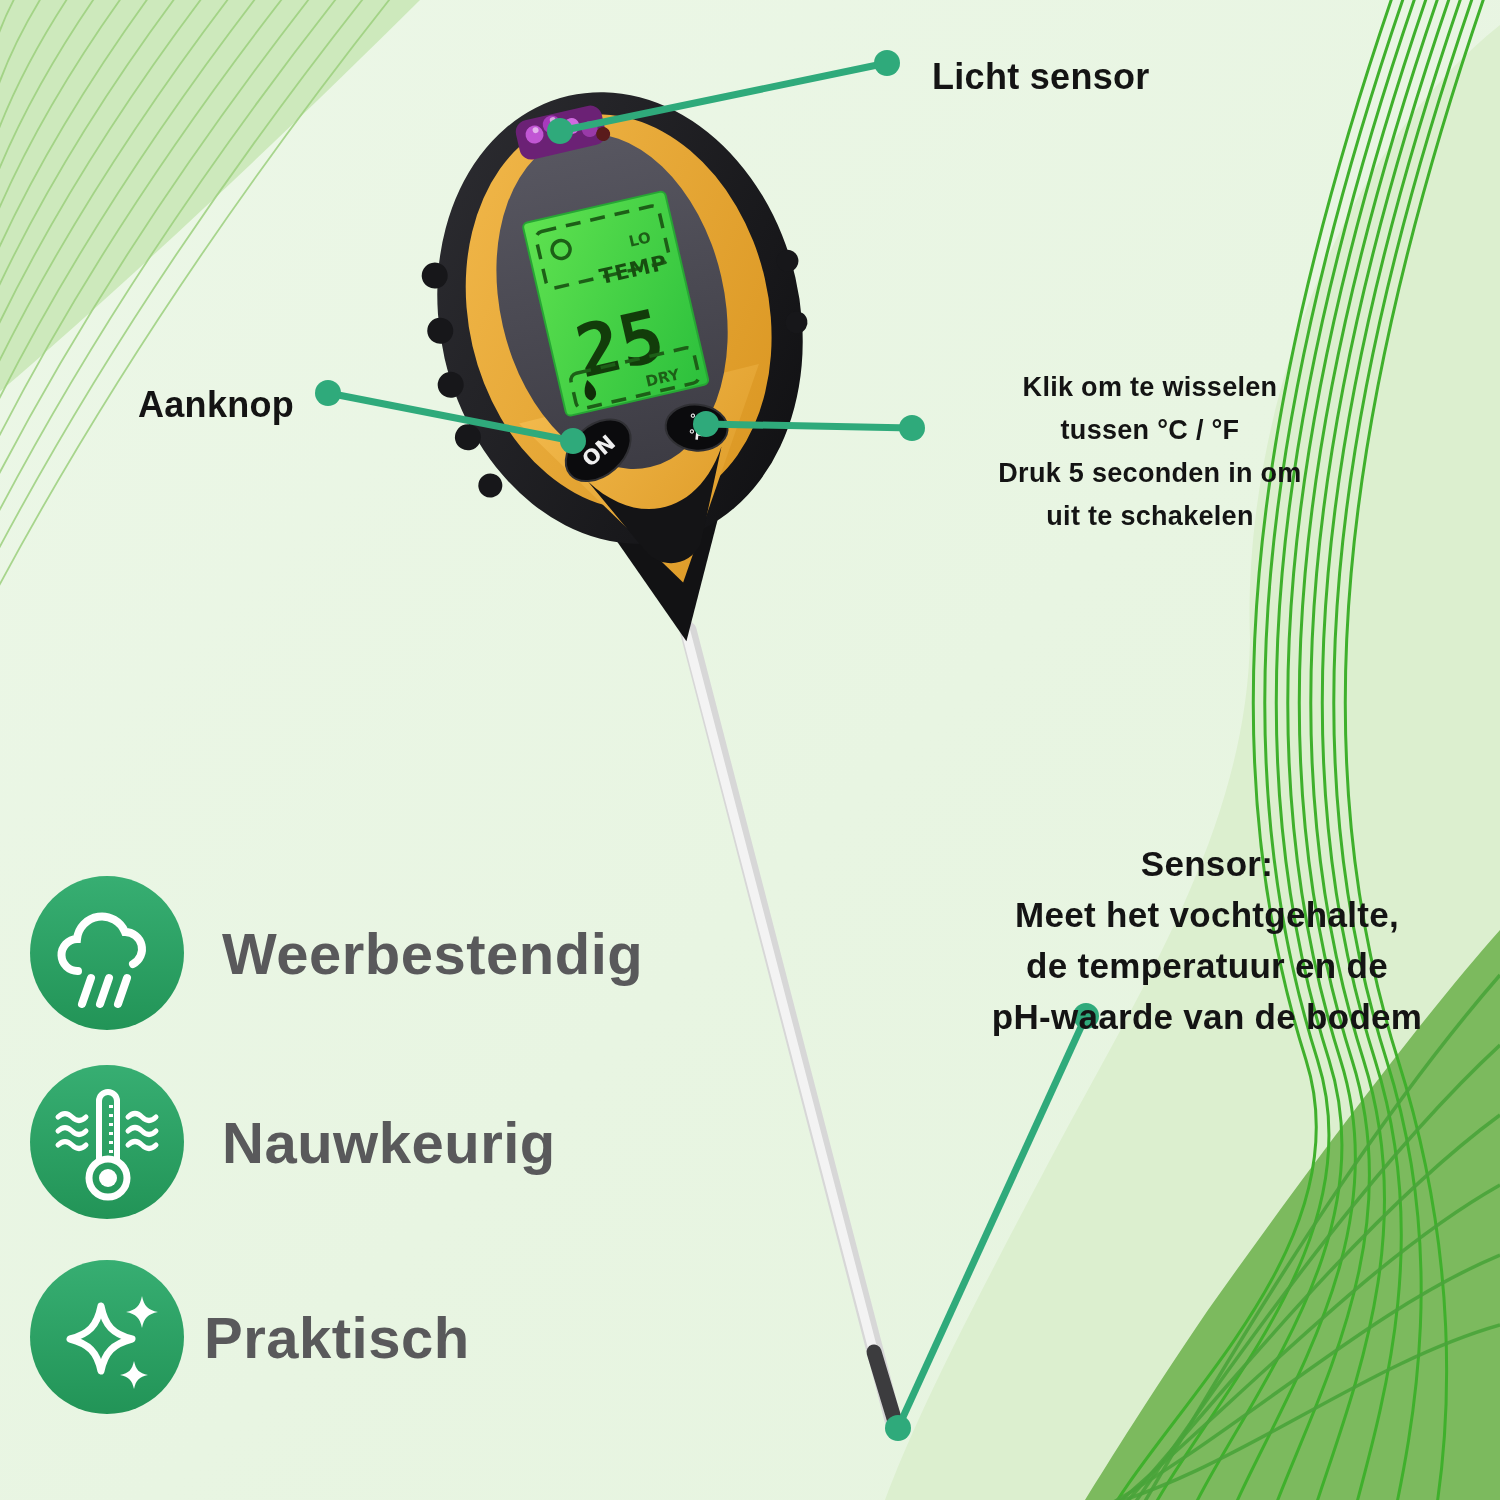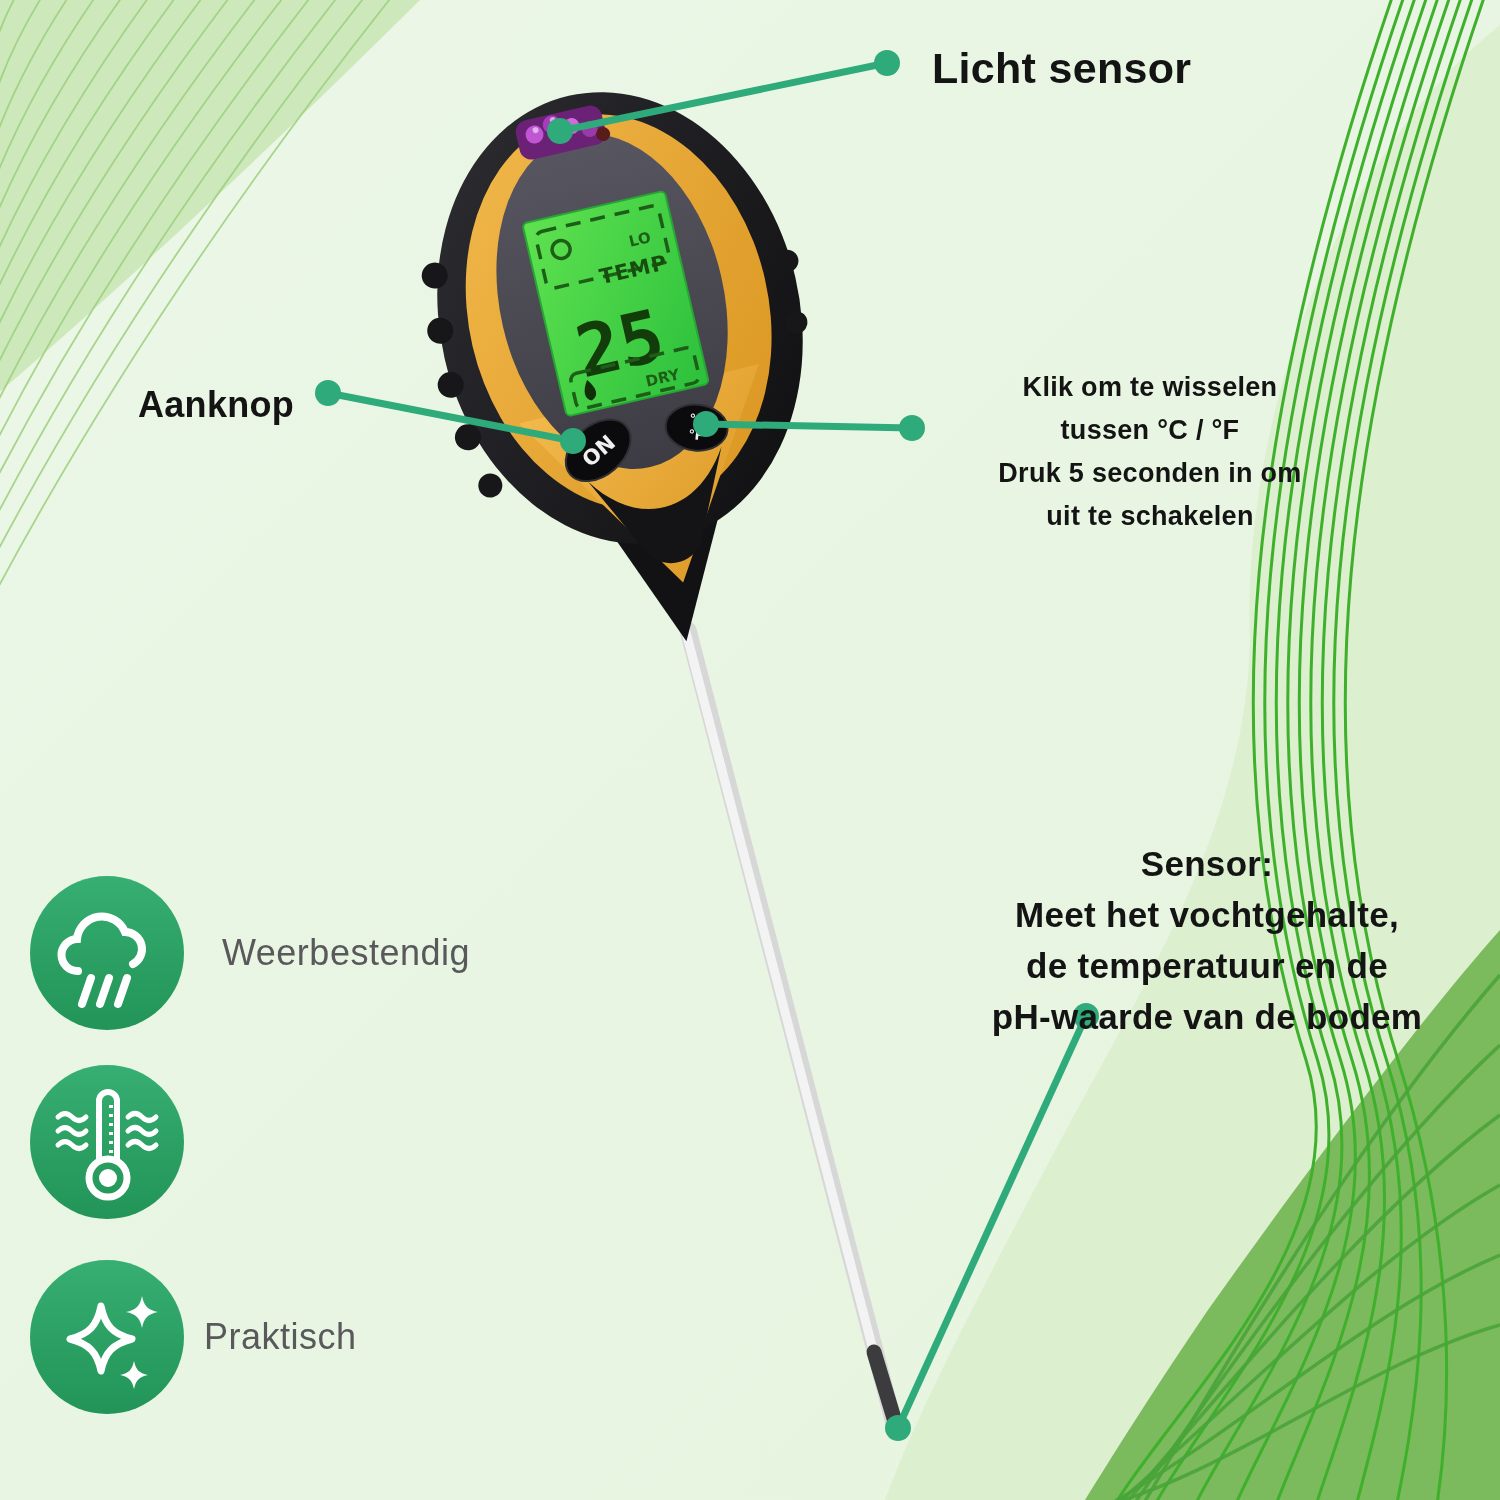--- a/index.html
+++ b/index.html
@@ -13,34 +13,34 @@
   svg.layer{position:absolute;left:0;top:0;width:1500px;height:1500px;}
   .annot{
     position:absolute;
     color:#141414;
     font-weight:700;
     letter-spacing:.3px;
     white-space:pre-line;
   }
   .annot.left{text-align:left;}
   .annot.center{text-align:center;}
-  #annot-light{left:932px;top:44px;width:280px;font-size:43px;}
+  #annot-light{left:932px;top:56px;width:280px;font-size:36px;}
   #annot-power{left:138px;top:384px;width:230px;font-size:36px;}
   #annot-unit{left:922px;top:366px;width:456px;font-size:27px;line-height:43px;}
   #annot-probe{left:972px;top:838px;width:470px;font-size:35px;line-height:51px;}
   .feature{
     position:absolute;left:30px;
     display:flex;align-items:center;gap:38px;
   }
   #feature-0{top:876px;}
   #feature-1{top:1065px;}
   #feature-2{top:1260px;gap:20px;}
   .feature .badge{width:154px;height:154px;flex:0 0 auto;}
   .feature .flabel{
-    font-size:36px;font-weight:400;color:#59595b;letter-spacing:.5px;
+    font-size:58px;font-weight:700;color:#59595b;letter-spacing:.5px;
   }
   svg text{font-family:"DejaVu Sans","Liberation Sans",sans-serif;}
   text.seg{font-family:"DejaVu Sans Mono",monospace;}
 </style>
 </head>
 <body>
 
 <div class="canvas">
 
   <svg class="layer" viewBox="0 0 1500 1500" aria-hidden="true">
@@ -213,20 +213,21 @@
       <circle cx="78" cy="113" r="9" fill="#fff"></circle>
       <g fill="none" stroke="#fff" stroke-width="5" stroke-linecap="round">
         <path d="M28 52 q 7 -7 14 0 q 7 7 14 0"></path>
         <path d="M28 66 q 7 -7 14 0 q 7 7 14 0"></path>
         <path d="M28 80 q 7 -7 14 0 q 7 7 14 0"></path>
         <path d="M98 52 q 7 -7 14 0 q 7 7 14 0"></path>
         <path d="M98 66 q 7 -7 14 0 q 7 7 14 0"></path>
         <path d="M98 80 q 7 -7 14 0 q 7 7 14 0"></path>
       </g>
     </svg>
+    <div class="flabel">Nauwkeurig</div>
   </div>
 
   <div class="feature" id="feature-2">
     <svg class="badge" viewBox="0 0 154 154">
       <circle cx="77" cy="77" r="77" fill="url(#gIcon)"></circle>
       <path d="M71 46 C 75 66 83 74 102 79 C 83 84 75 92 71 111 C 67 92 59 84 40 79 C 59 74 67 66 71 46 Z" fill="none" stroke="#fff" stroke-width="7" stroke-linejoin="round"></path>
       <path d="M112 36 C 114 46 118 50 128 52 C 118 54 114 58 112 68 C 110 58 106 54 96 52 C 106 50 110 46 112 36 Z" fill="#fff"></path>
       <path d="M104 101 C 106 110 109 113 118 115 C 109 117 106 120 104 129 C 102 120 99 117 90 115 C 99 113 102 110 104 101 Z" fill="#fff"></path>
     </svg>
     <div class="flabel">Praktisch</div>

